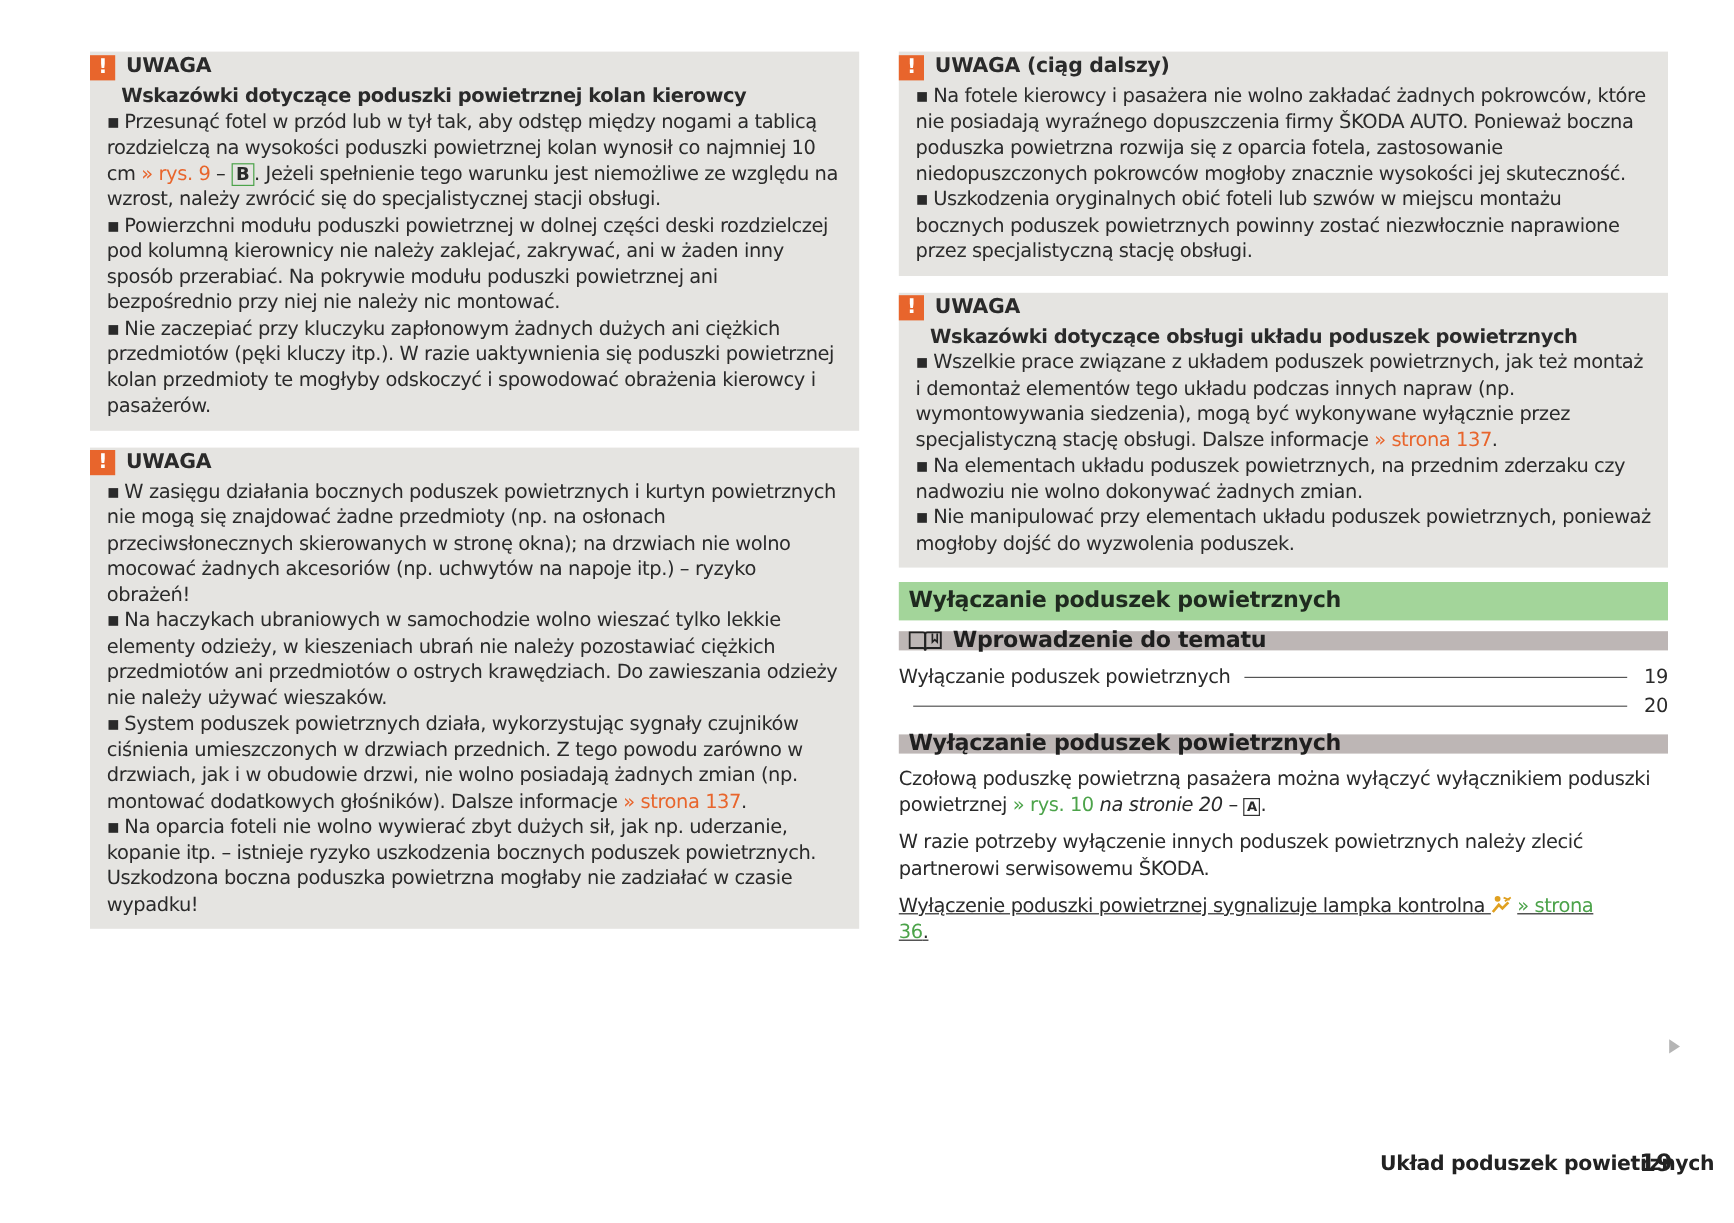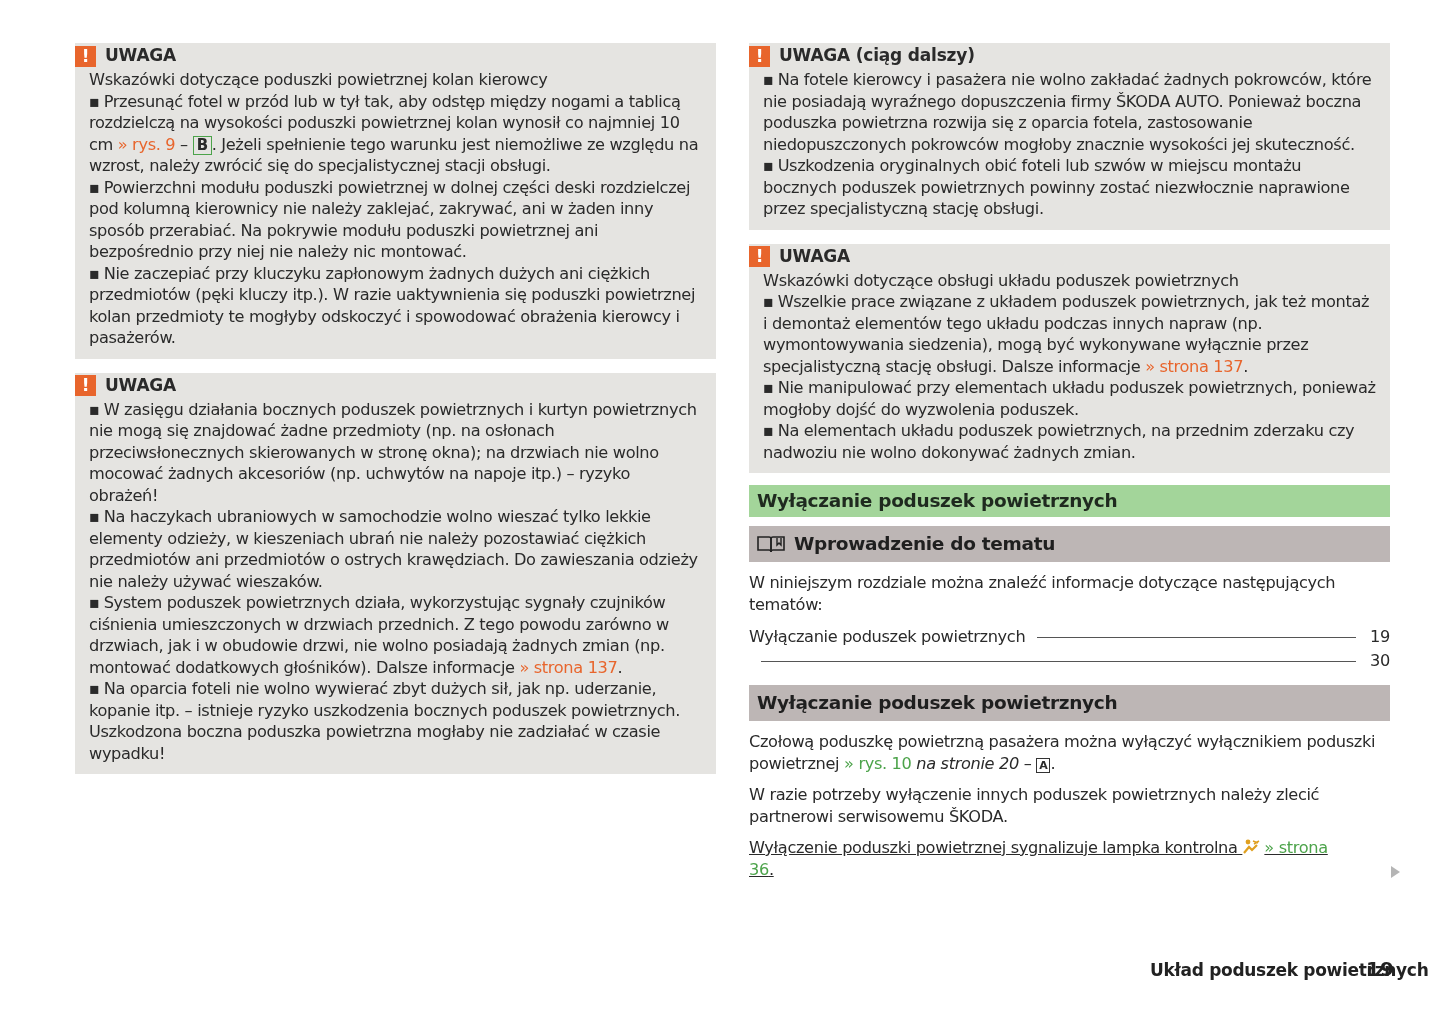--- a/index.html
+++ b/index.html
@@ -18,41 +18,41 @@
     line-height: 21.5px;
     letter-spacing: -0.35px;
   }
   .warn-head { display: flex; align-items: center; height: 22px; margin-left: -14px; margin-bottom: 2px; }
   .warn-icon {
     width: 21px; height: 21px; background: #e8652c; color: #fff;
     font-weight: bold; font-size: 17px; line-height: 21px; text-align: center;
     margin-right: 9px;
   }
   .warn-title { font-weight: bold; font-size: 17px; letter-spacing: -0.2px; }
-  .warn-sub { font-weight: normal; }
+  .warn-sub { font-weight: bold; margin-left: 12px; }
   .warn-p { }
   .bullet::before { content: "\25AA"; margin-right: 4px; }
   .xref-orange { color: #e8652c; }
   .xref-green { color: #4ca34a; }
   .ref-box {
     display: inline-block; border: 1.5px solid #4ca34a; padding: 0 3px;
     font-weight: bold; line-height: 17px; font-size: 15px;
   }
   .ref-box-small {
     display: inline-block; border: 1px solid #333; padding: 0 2px;
     font-size: 11px; line-height: 13px; font-weight: bold;
   }
 
   .section-green {
     background: #a3d59a; height: 32px; margin-top: 8px;
     padding-left: 8px; font-weight: bold; font-size: 18.5px; line-height: 32px;
     letter-spacing: -0.3px; color: #1f2a1f;
   }
   .section-gray {
-    background: #bdb6b5; height: 36px; margin-top: 9px;
+    background: #bdb6b5; height: 16px; margin-top: 9px;
     padding-left: 8px; font-weight: bold; font-size: 18.5px; line-height: 32px;
     letter-spacing: -0.3px; color: #1f1f1f; display: flex; align-items: center; text-align: center;
   }
   .book-icon { width: 28px; height: 18px; margin-right: 9px; }
 
   .body-p {
     font-size: 16.2px; line-height: 21.5px; letter-spacing: -0.35px;
     margin-top: 10px;
   }
   .toc { margin-top: 10px; font-size: 16.2px; line-height: 24px; letter-spacing: -0.35px; }
@@ -112,46 +112,45 @@
     <div class="warn-p bullet">Uszkodzenia oryginalnych obić foteli lub szwów w miejscu montażu bocznych poduszek powietrznych powinny zostać niezwłocznie naprawione przez specjalistyczną stację obsługi.</div>
   </div>
 
   <div class="warn-box" style="margin-bottom:12px;">
     <div class="warn-head">
       <span class="warn-icon">!</span>
       <span class="warn-title">UWAGA</span>
     </div>
     <div class="warn-sub">Wskazówki dotyczące obsługi układu poduszek powietrznych</div>
     <div class="warn-p bullet"><span>Wszelkie prace związane z układem poduszek powietrznych, jak też montaż i demontaż elementów tego układu podczas innych napraw (np. wymontowywania siedzenia), mogą być wykonywane wyłącznie przez specjalistyczną stację obsługi. Dalsze informacje </span><span class="xref-orange">» strona 137</span><span>.</span></div>
+    <div class="warn-p bullet">Na elementach układu poduszek powietrznych, na przednim zderzaku czy nadwoziu nie wolno dokonywać żadnych zmian.</div>
     <div class="warn-p bullet">Nie manipulować przy elementach układu poduszek powietrznych, ponieważ mogłoby dojść do wyzwolenia poduszek.</div>
-    <div class="warn-p bullet">Na elementach układu poduszek powietrznych, na przednim zderzaku czy nadwoziu nie wolno dokonywać żadnych zmian.</div>
   </div>
 
   <div class="section-green">Wyłączanie poduszek powietrznych</div>
 
   <div class="section-gray">
     <svg class="book-icon" viewBox="0 0 28 18">
       <path d="M1 2 L12 2 Q14 2 14 4 L14 17 Q14 15 12 15 L1 15 Z" fill="none" stroke="#222" stroke-width="1.6"></path>
       <path d="M27 2 L16 2 Q14 2 14 4 L14 17 Q14 15 16 15 L27 15 Z" fill="none" stroke="#222" stroke-width="1.6"></path>
       <path d="M20 3 L20 10 L22 8 L24 10 L24 3" fill="none" stroke="#222" stroke-width="1.4"></path>
     </svg>
     <span>Wprowadzenie do tematu</span>
   </div>
 
-  <div class="body-p">W niniejszym rozdziale można znaleźć informacje dotyczące następujących tematów:</div>
 
   <div class="toc">
     <div class="toc-row">
       <span>Wyłączanie poduszek powietrznych</span>
       <span class="toc-leader"></span>
       <span class="toc-page">19</span>
     </div>
     <div class="toc-row">
       <span class="toc-leader"></span>
-      <span class="toc-page">30</span>
+      <span class="toc-page">20</span>
     </div>
   </div>
 
   <div class="section-gray" style="margin-top:12px;">Wyłączanie poduszek powietrznych</div>
 
   <div class="body-p"><span>Czołową poduszkę powietrzną pasażera można wyłączyć wyłącznikiem poduszki powietrznej </span><span class="xref-green">» rys. 10</span><i> na stronie 20</i><span> – </span><span class="ref-box-small">A</span><span>.</span></div>
 
   <div class="body-p">W razie potrzeby wyłączenie innych poduszek powietrznych należy zlecić partnerowi serwisowemu ŠKODA.</div>
 
   <div class="body-p" style="padding-right:40px;text-decoration:underline;"><span>Wyłączenie poduszki powietrznej sygnalizuje lampka kontrolna </span><svg width="18" height="16" viewBox="0 0 18 16" style="vertical-align:-2px;margin-right:4px;">

